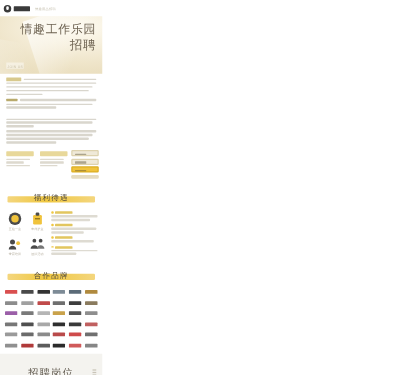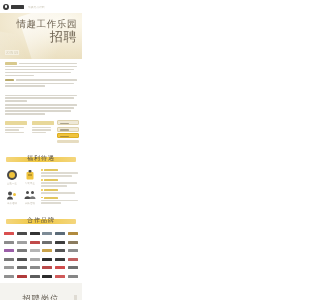--- a/index.html
+++ b/index.html
@@ -46,21 +46,21 @@
     width:72px; height:46px;
     background:linear-gradient(60deg, rgba(255,255,255,.55) 0%, rgba(255,255,255,0) 60%);
     transform:rotate(10deg);
   }
   .hero-inner{ position:relative; z-index:2; padding:5px 5px 0 5px; text-align:right; }
   .hero-title{
     font-size:9.5px; line-height:12px; color:#6e6352;
     letter-spacing:.6px; font-weight:400; white-space:nowrap;
   }
   .hero-title2{
-    font-size:13px; line-height:12px; color:#6e6352;
+    font-size:10px; line-height:12px; color:#6e6352;
     letter-spacing:.6px; margin-top:1px; white-space:nowrap;
   }
   .hero-tag{
     position:absolute; left:5px; bottom:4px; z-index:3;
     font-size:2.8px; color:#cfc6ad; letter-spacing:.2px;
     background:rgba(255,255,255,.45); padding:.5px 1px;
   }
 
   
   .copy { padding:3px 5px 2px 5px; background:#fff; }

